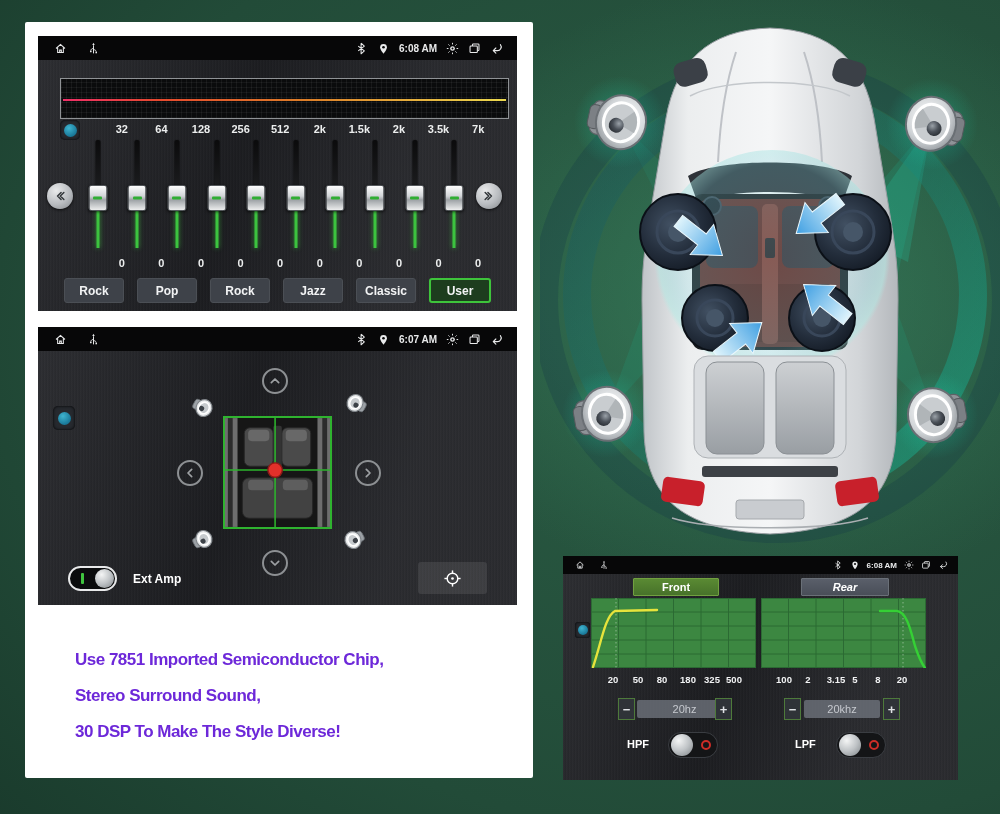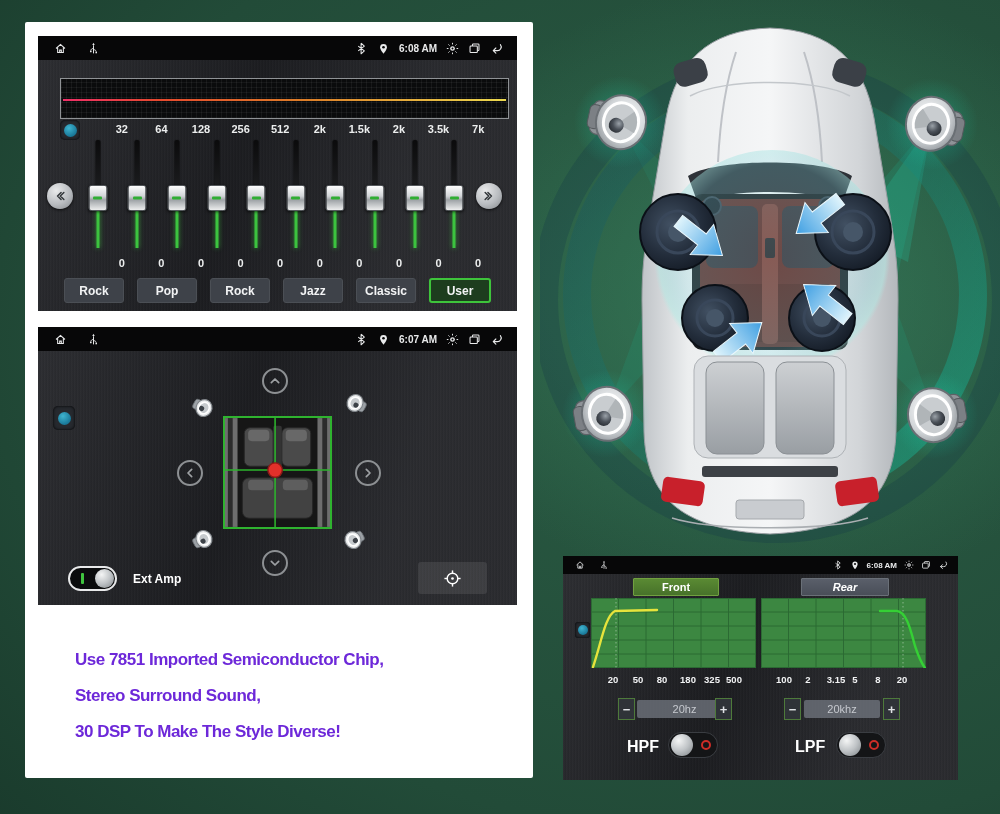--- a/index.html
+++ b/index.html
@@ -90,21 +90,21 @@
   .xo-rear{left:238px;width:86px;background:linear-gradient(#5a5f6a,#494e58);border:1px solid #6a7078;font-style:italic;}
   .xo-chart{position:absolute;top:42px;width:165px;height:70px;}
   .xo-chart svg{display:block;width:100%;height:100%;}
   .xo-chart.left{left:28px;}
   .xo-chart.right{left:198px;}
   .tickrow{position:absolute;top:118px;height:12px;}
   .tickrow span{position:absolute;transform:translateX(-50%);color:#f2f3f4;font-size:9.5px;font-weight:bold;white-space:nowrap;}
   .stepper{position:absolute;top:142px;height:22px;}
   .step-btn{position:absolute;top:0;width:17px;height:22px;background:#2f3338;border:1px solid #4e7a3b;box-sizing:border-box;color:#dfe2e5;font-size:13px;font-weight:bold;display:flex;align-items:center;justify-content:center;}
   .step-val{position:absolute;top:2px;height:18px;border-radius:2px;background:rgba(112,116,126,.78);color:#c6c9cf;font-size:11px;display:flex;align-items:center;justify-content:center;}
-  .xo-toggle-label{position:absolute;top:182px;color:#fff;font-size:16px;font-weight:bold;}
+  .xo-toggle-label{position:absolute;top:182px;color:#fff;font-size:11px;font-weight:bold;}
   .xo-toggle{position:absolute;top:176px;width:50px;height:26px;border-radius:13px;background:#141517;border:1px solid #3a3d42;box-sizing:border-box;}
   .xo-toggle .knob{position:absolute;left:2px;top:1px;width:22px;height:22px;border-radius:50%;
     background:radial-gradient(circle at 35% 30%, #f4f5f5, #bfc3c6 50%, #7d8286);}
   .xo-toggle .off-ring{position:absolute;left:32px;top:7px;width:10px;height:10px;border-radius:50%;border:2.5px solid #cd2d27;box-sizing:border-box;}
 
   
   .car-scene{position:absolute;left:540px;top:0;width:460px;height:545px;}
 </style>
 </head>
 <body>

